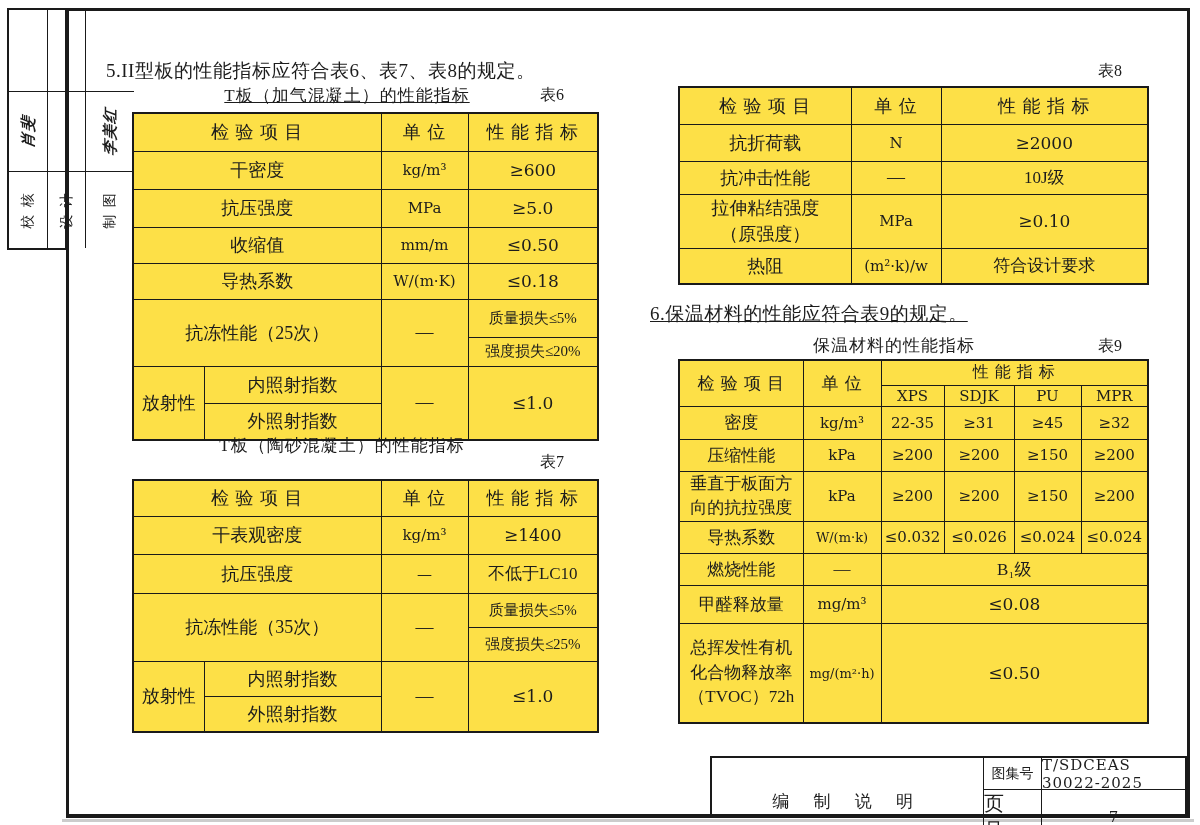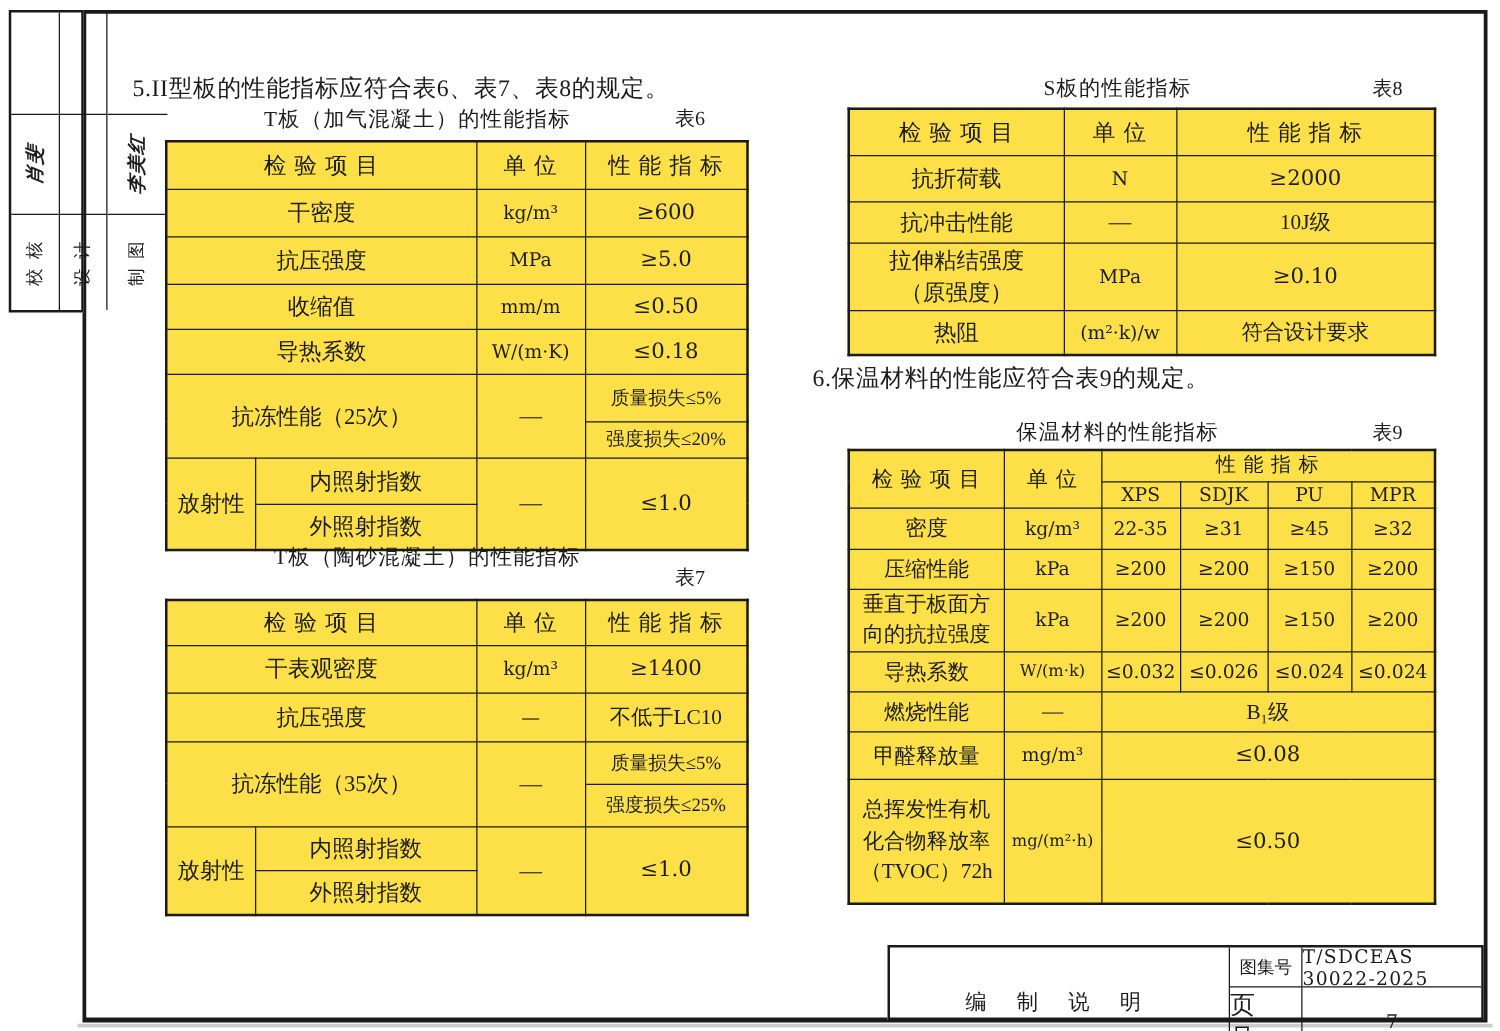--- a/index.html
+++ b/index.html
@@ -99,21 +99,21 @@
         <span class="sig">李美红</span>
       </div>
       <div class="sb-cell sb-label">
         <span class="vtext">制 图</span>
       </div>
     </div>
   </div>
 
   <div class="note" style="left:106px; top:58px;">5.II型板的性能指标应符合表6、表7、表8的规定。</div>
 
-  <div class="tbl-title" style="left:124px; top:84px; width:420px;">T板（加气混凝土）的性能指标</div>
+  <div class="tbl-title" style="left:137px; top:84px; width:420px;text-decoration:underline;">T板（加气混凝土）的性能指标</div>
   <div class="tbl-tag" style="left:540px; top:85px; width:52px;">表6</div>
   <table class="tbl" style="left:132px; top:112px; width:465px;">
     <colgroup>
         <col style="width:71px">
         <col style="width:177px">
         <col style="width:87px">
         <col style="width:130px">
       </colgroup>
     <tbody>
         <tr style="height:38px">
@@ -199,21 +199,20 @@
       <td>内照射指数</td>
       <td rowspan="2">—</td>
       <td rowspan="2" class="val">≤1.0</td>
     </tr>
     <tr style="height:36px">
       <td>外照射指数</td>
     </tr>
   </tbody>
     </table>
 
-  <div class="tbl-title" style="left:678px; top:59px; width:432px;">S板的性能指标</div>
   <div class="tbl-tag" style="left:1098px; top:61px; width:49px;">表8</div>
   <table class="tbl" style="left:678px; top:86px; width:469px;">
     <colgroup>
         <col style="width:172px">
         <col style="width:90px">
         <col style="width:207px">
       </colgroup>
     <tbody>
         <tr style="height:37px">
       <td class="hdr">检 验 项 目</td>
@@ -237,21 +236,21 @@
       <td class="val">≥0.10</td>
     </tr>
     <tr style="height:36px">
       <td>热阻</td>
       <td class="unit">(m²·k)/w</td>
       <td class="val-cjk">符合设计要求</td>
     </tr>
   </tbody>
     </table>
 
-  <div class="note" style="left:650px; top:290px;">6.保温材料的性能应符合表9的规定。</div>
+  <div class="note" style="left:650px; top:301px;text-decoration:underline;">6.保温材料的性能应符合表9的规定。</div>
 
   <div class="tbl-title" style="left:678px; top:334px; width:432px;">保温材料的性能指标</div>
   <div class="tbl-tag" style="left:1098px; top:336px; width:49px;">表9</div>
   <table class="tbl t9" style="left:678px; top:359px; width:469px;">
     <colgroup>
         <col style="width:124px">
         <col style="width:78px">
         <col style="width:63px">
         <col style="width:70px">
         <col style="width:67px">

